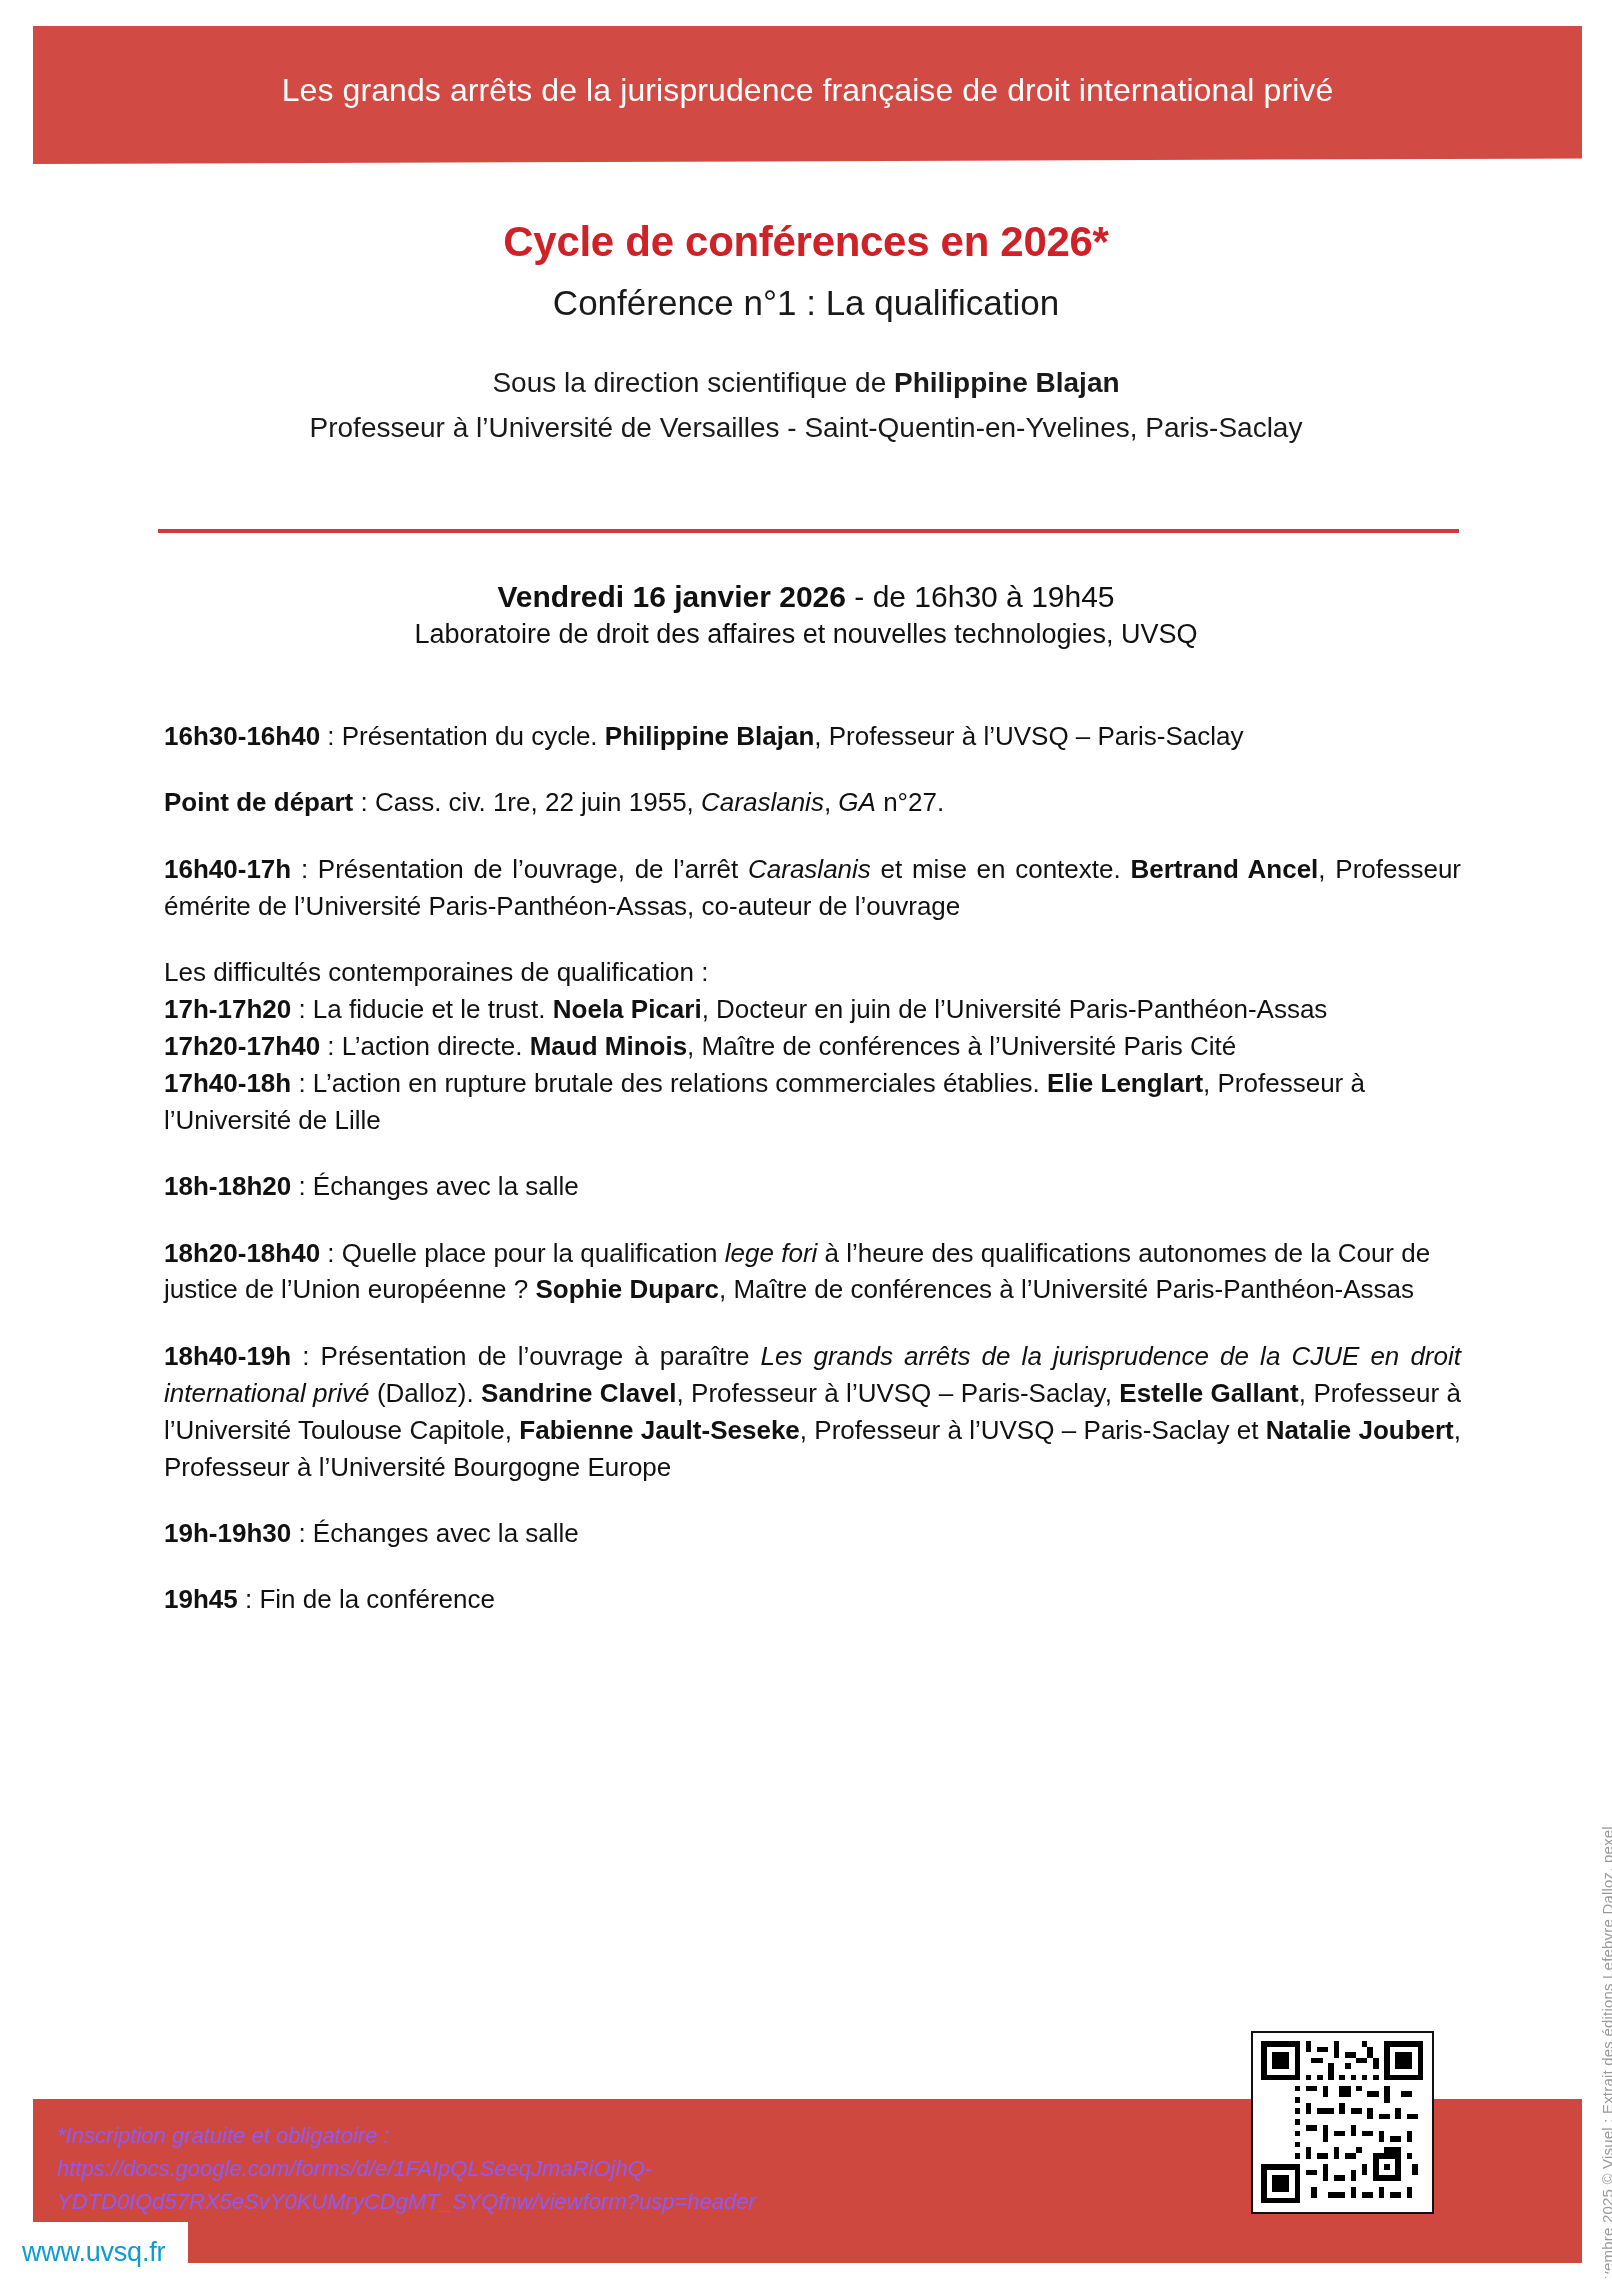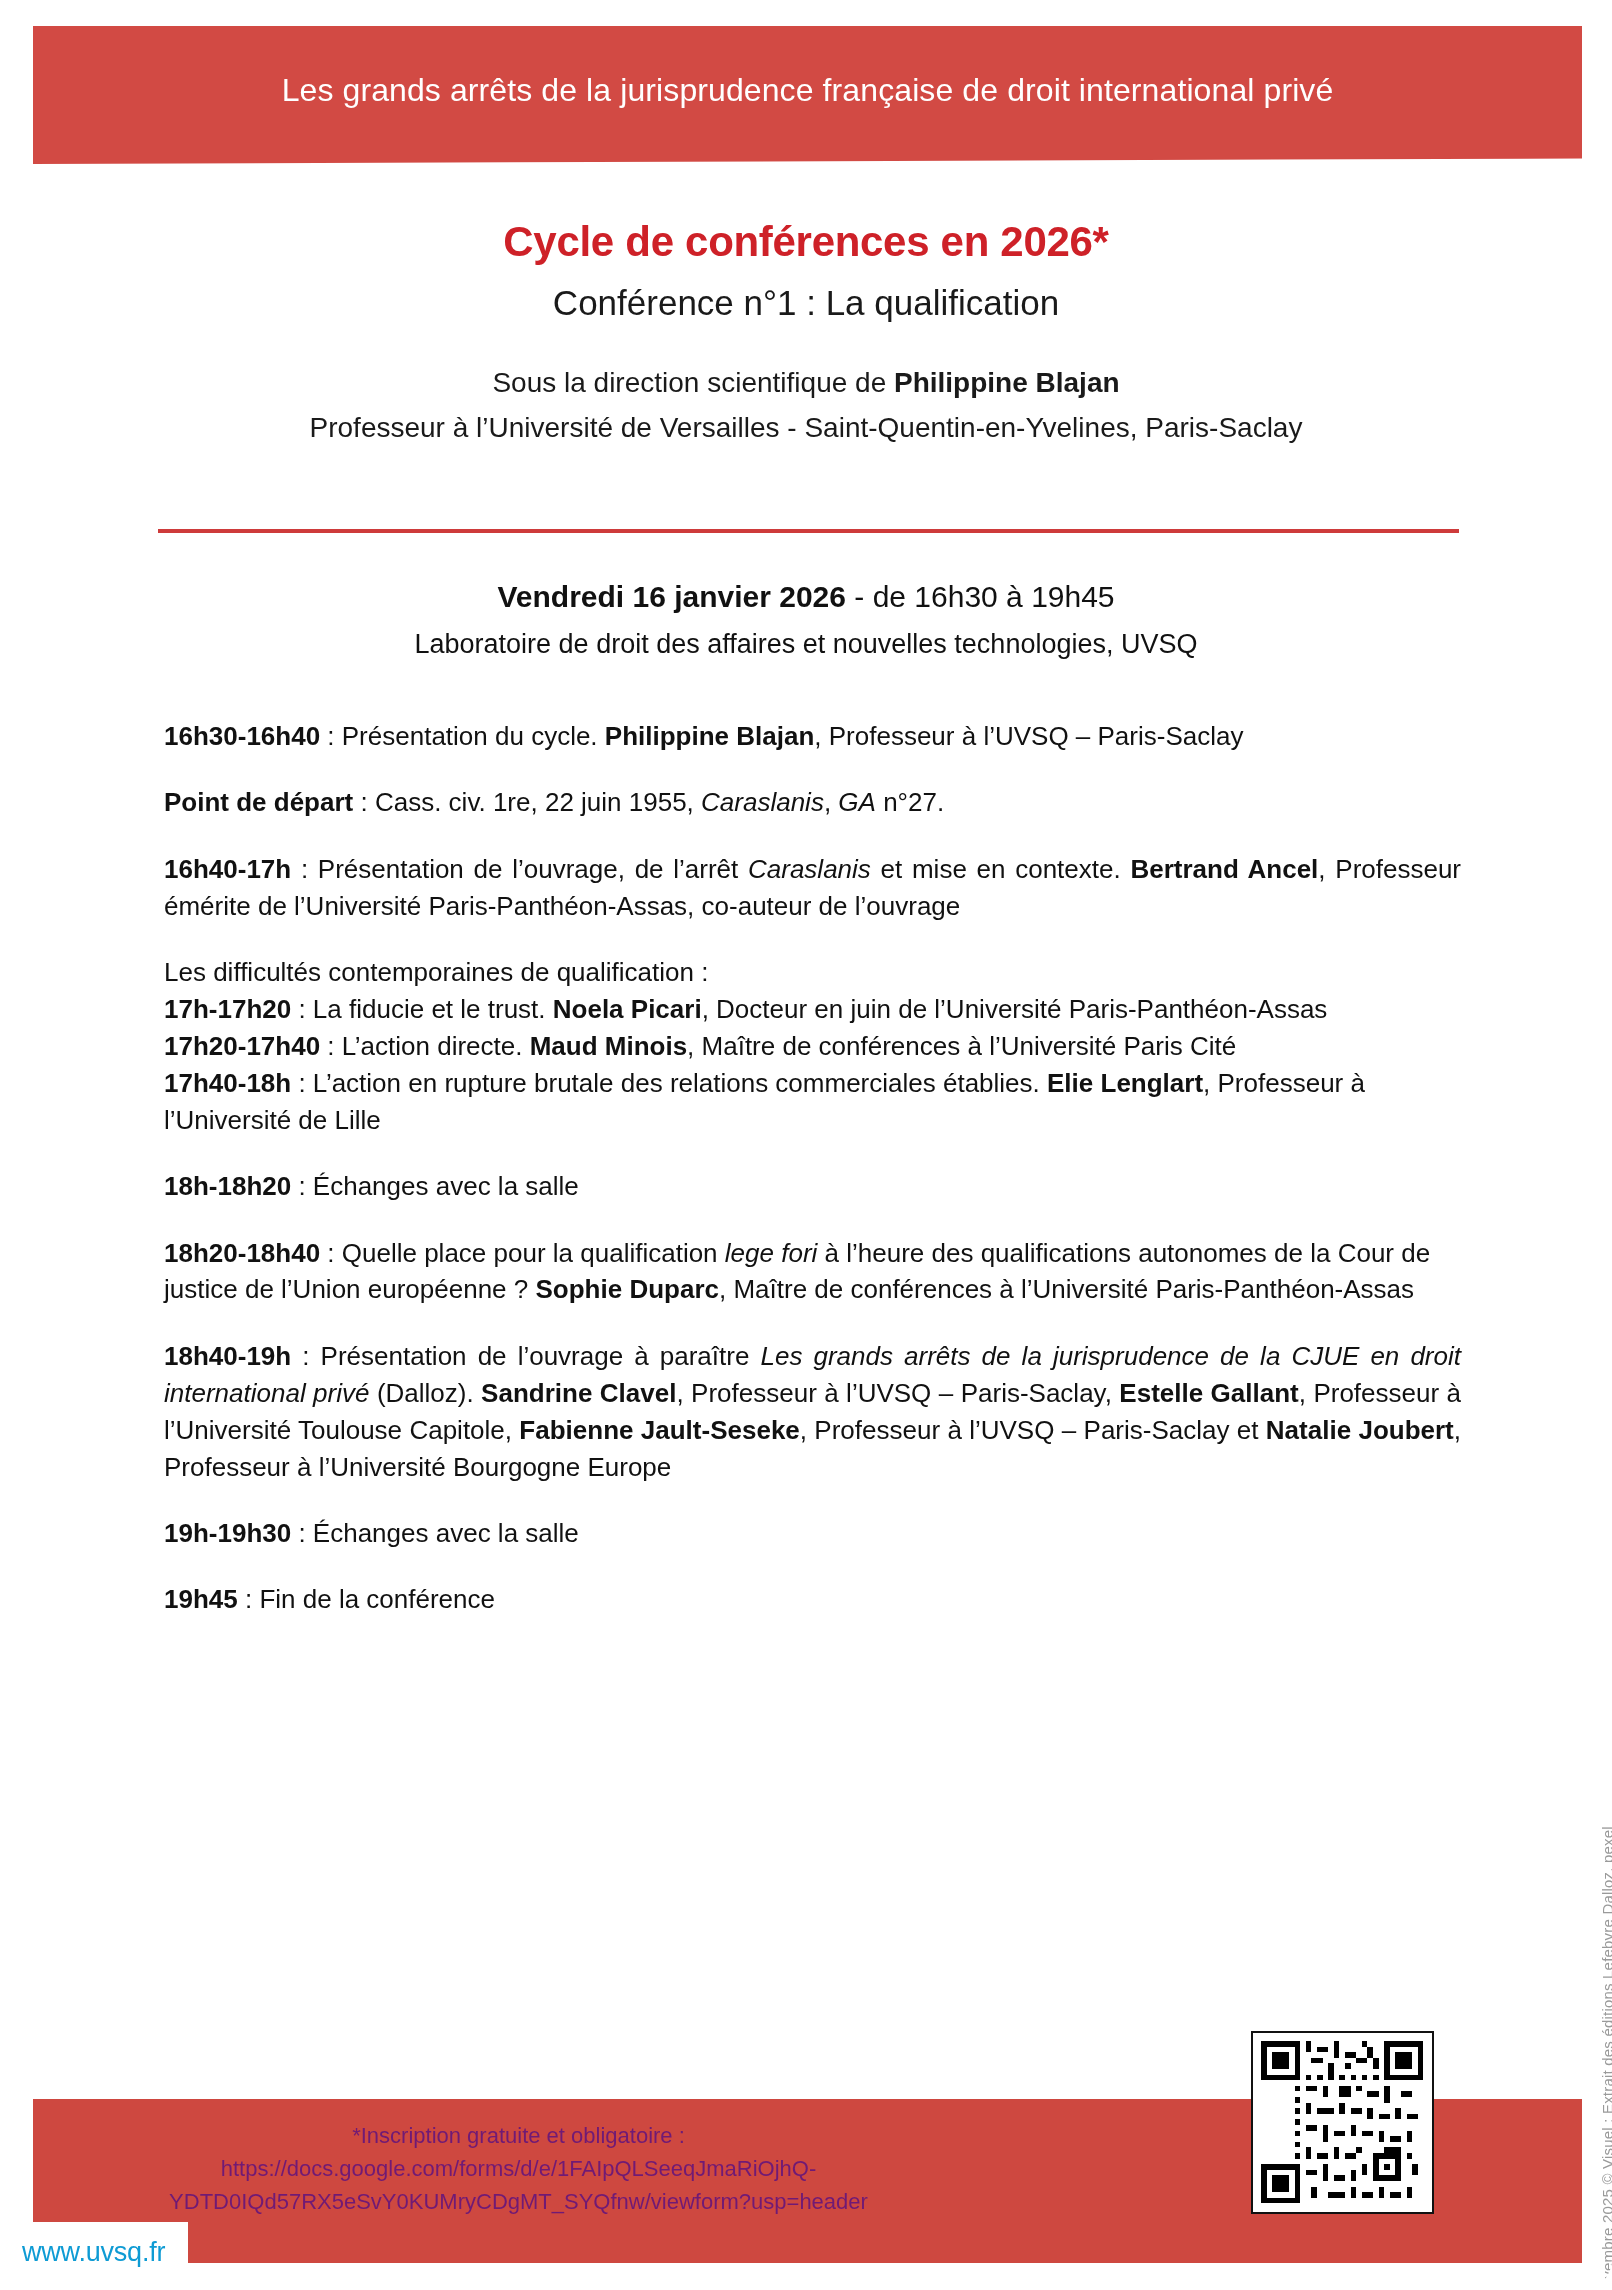--- a/index.html
+++ b/index.html
@@ -107,21 +107,21 @@
   .date-line {
     font-size: 30px;
     color: #111;
     margin: 0;
     line-height: 1.3;
   }
   .date-line b { font-weight: bold; }
   .lab-line {
     font-size: 27px;
     color: #111;
-    margin: 11px 0 0 0;
+    margin: 1px 0 0 0;
     line-height: 1.3;
   }
 
   
   .program {
     position: absolute;
     left: 164px;
     top: 718px;
     width: 1297px;
   }
@@ -174,25 +174,25 @@
     width: 1549px;
     height: 164px;
     background: #CE4840;
     z-index: 2;
   }
   .footer-text {
     position: absolute;
     left: 57px;
     top: 2119px;
     width: 923px;
-    color: #701a75;
+    color: #8b5cf6;
+    font-style: italic;
     font-size: 22px;
     line-height: 1.5;
     z-index: 3;
-    text-align: center;
   }
   .footer-text div { white-space: nowrap; }
 
   .uvsq-notch {
     position: absolute;
     left: 0px;
     top: 2222px;
     width: 188px;
     height: 68px;
     background: #ffffff;

